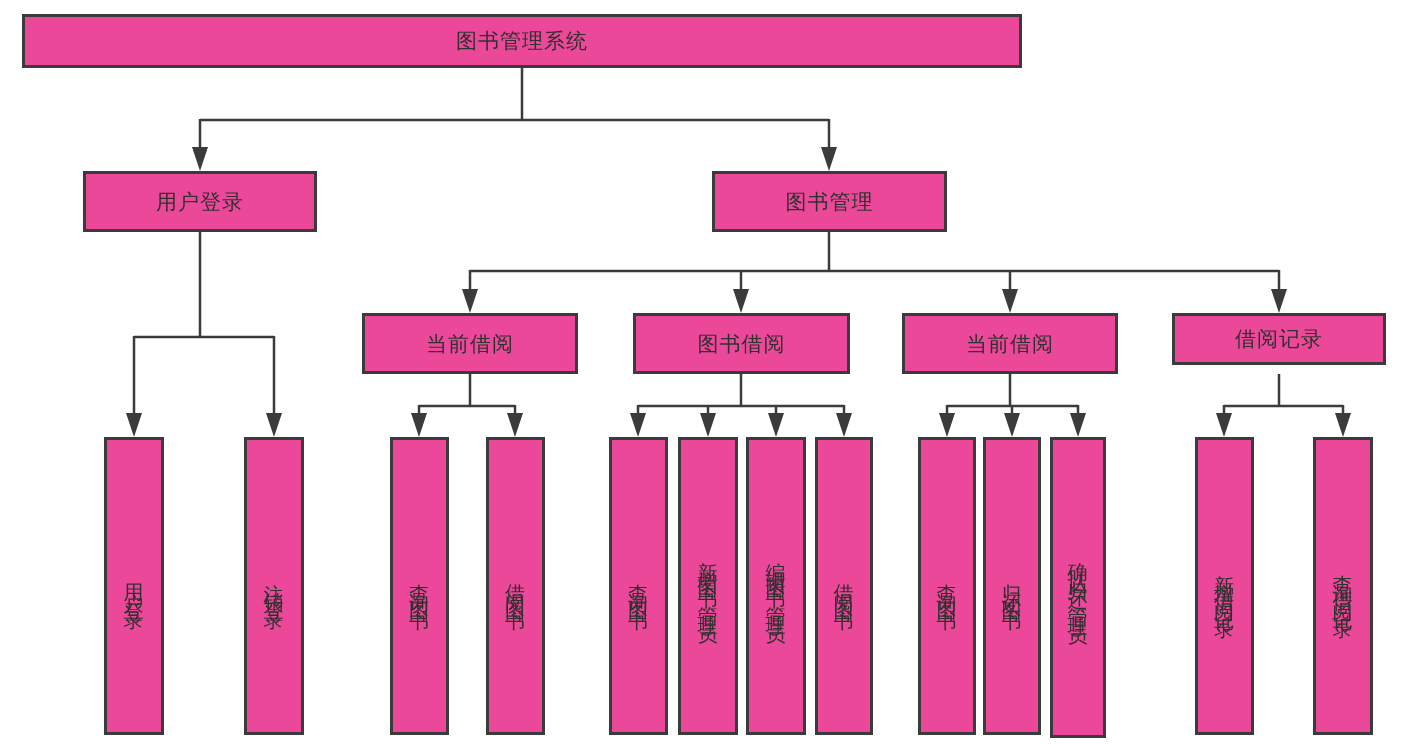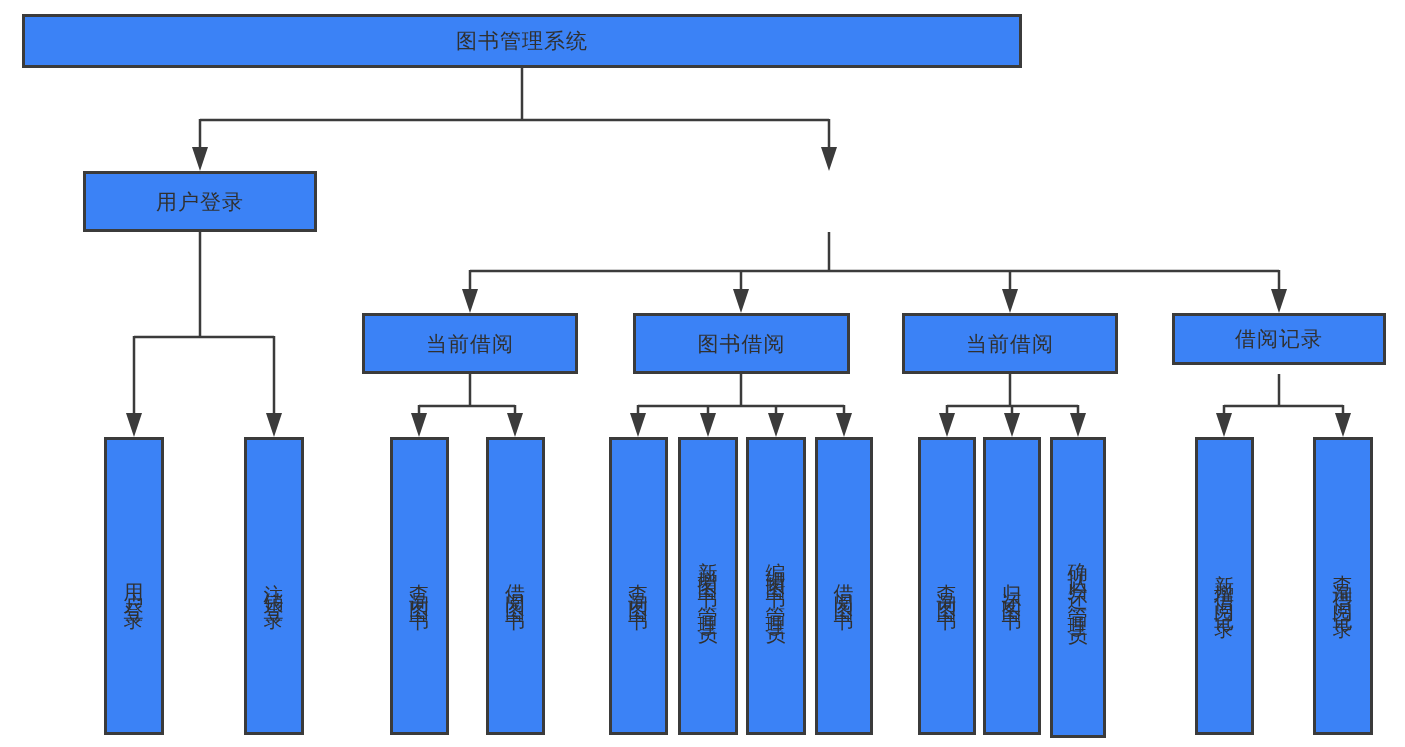--- a/index.html
+++ b/index.html
@@ -19,21 +19,21 @@
     position: absolute;
     left: 0;
     top: 0;
     width: 1405px;
     height: 747px;
   }
   .node {
     position: absolute;
     box-sizing: border-box;
     border: 3px solid #3b3b3b;
-    background: #3b82f6;
+    background: #ec4899;
     display: flex;
     align-items: center;
     justify-content: center;
     color: #303030;
   }
   .hlabel {
     font-size: 21px;
     letter-spacing: 1px;
     white-space: nowrap;
   }
@@ -141,20 +141,23 @@
     </g>
   </svg>
 
   <div class="node" style="left:22px;top:14px;width:1000px;height:54px">
     <span class="hlabel">图书管理系统</span>
   </div>
 
   <div class="node" style="left:83px;top:171px;width:234px;height:61px">
     <span class="hlabel">用户登录</span>
   </div>
+  <div class="node" style="left:712px;top:171px;width:235px;height:61px">
+    <span class="hlabel">图书管理</span>
+  </div>
 
   <div class="node" style="left:362px;top:313px;width:216px;height:61px">
     <span class="hlabel">当前借阅</span>
   </div>
   <div class="node" style="left:902px;top:313px;width:216px;height:61px">
     <span class="hlabel">当前借阅</span>
   </div>
   <div class="node" style="left:633px;top:313px;width:217px;height:61px">
     <span class="hlabel">图书借阅</span>
   </div>

